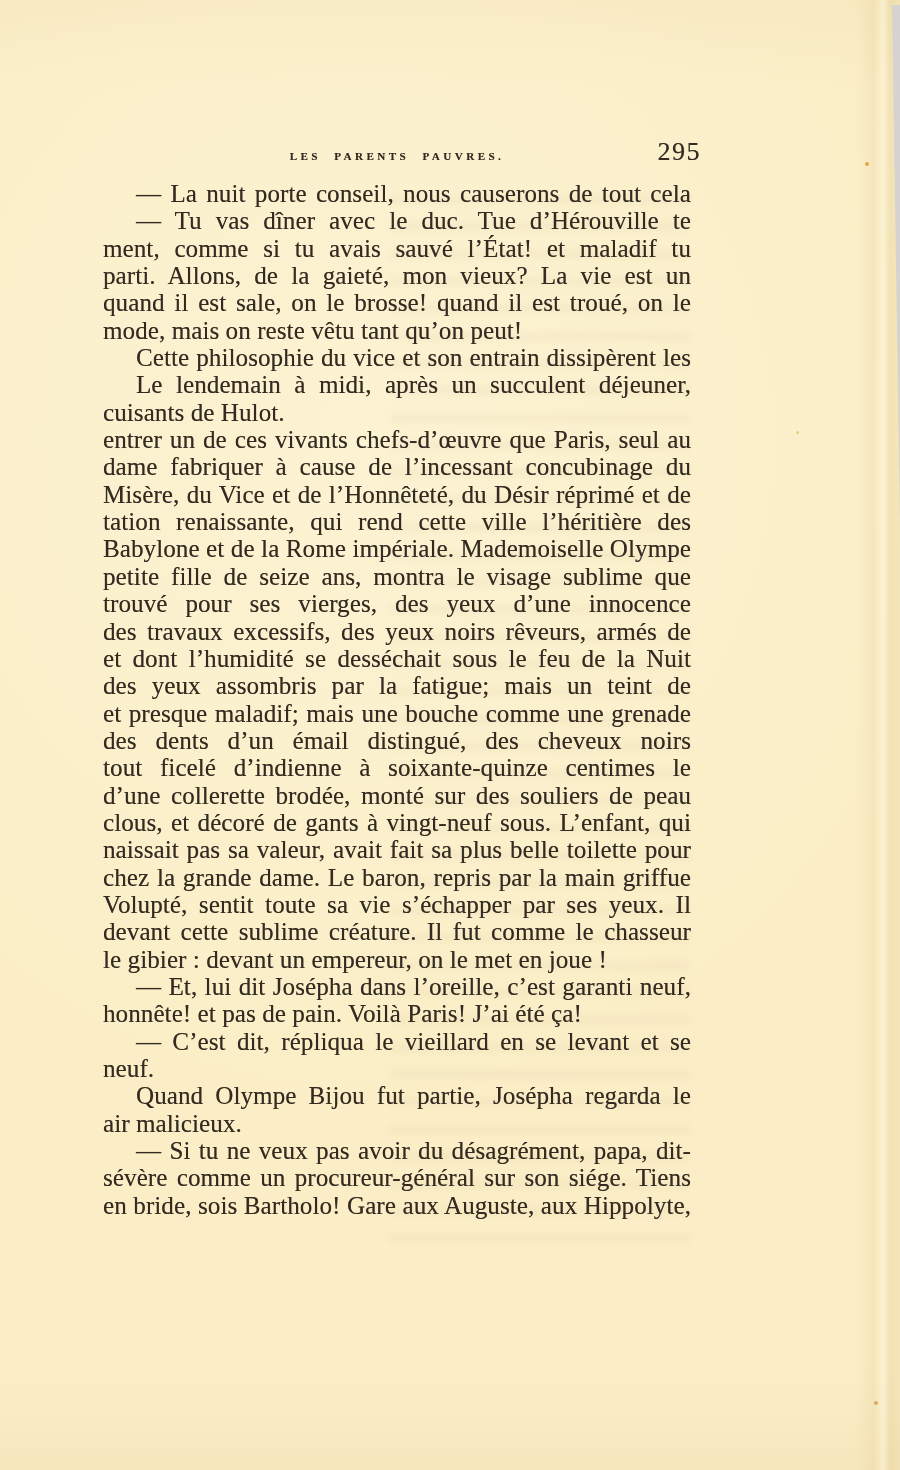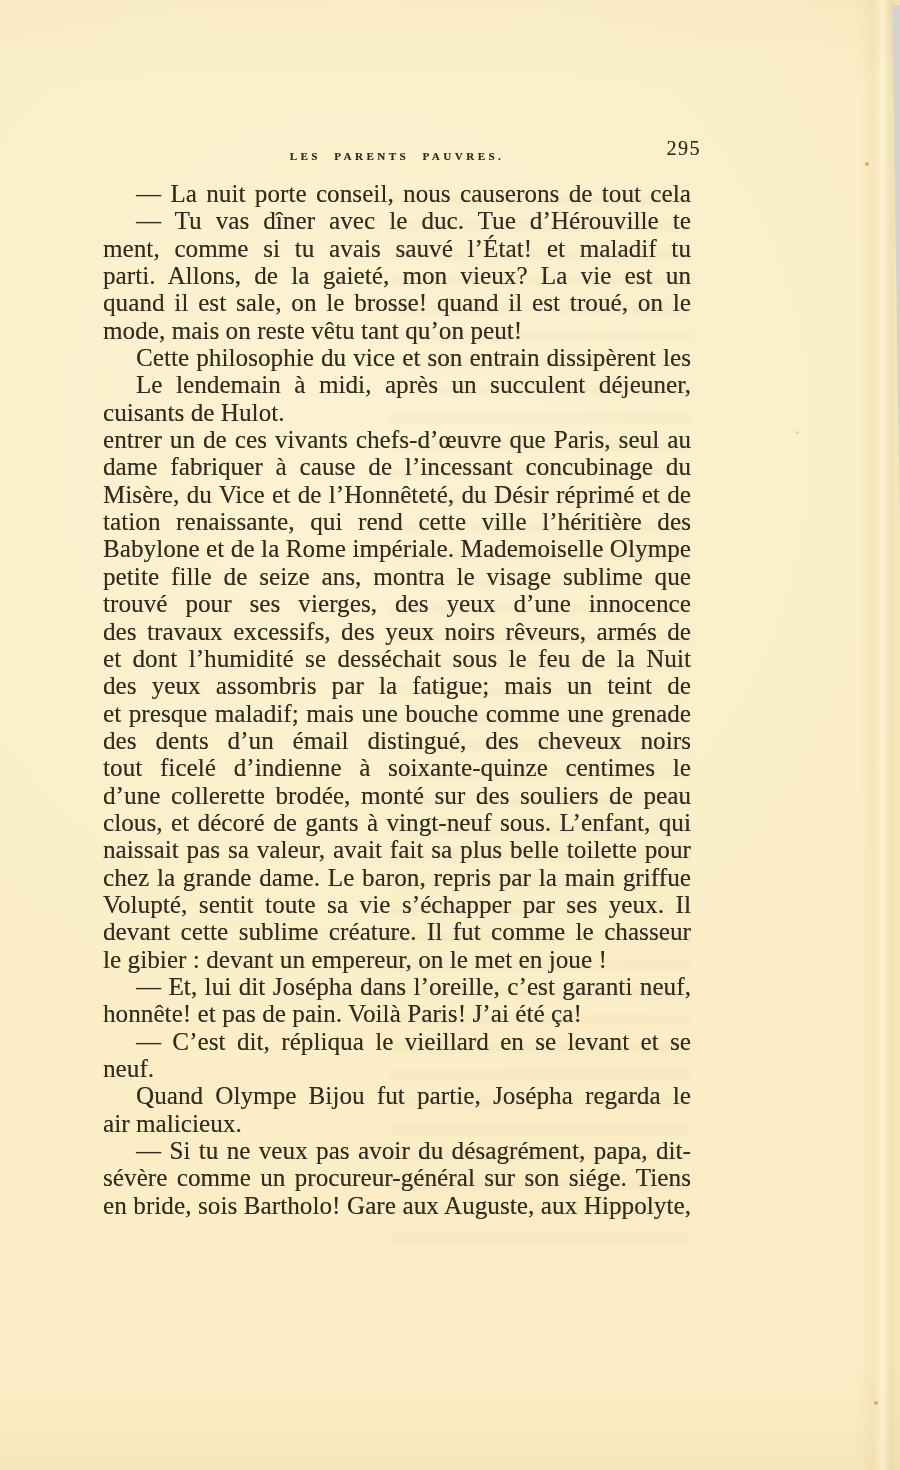--- a/index.html
+++ b/index.html
@@ -53,21 +53,21 @@
 
   .column{position:absolute;left:103px;top:148px;width:588px;}
   .running-head{position:relative;height:26px;}
   .head-title{
     position:absolute;left:50%;transform:translateX(-50%);top:2px;
     font-size:11px;font-weight:700;letter-spacing:3.5px;word-spacing:7px;
     white-space:nowrap;
   }
   .page-num{
     position:absolute;right:-10px;top:-11px;
-    font-size:20px;letter-spacing:1.5px;
+    font-size:26px;letter-spacing:1.5px;
   }
   .textblock{margin-top:6px;font-size:25px;}
   .textblock,.head-title,.page-num{
     text-shadow:0.2px 0.2px 0.3px rgba(40,30,20,0.5);
   }
   .line{
     line-height:27.35px;height:27.35px;overflow:hidden;
     text-align:justify;text-align-last:justify;
     letter-spacing:0.1px;
   }

